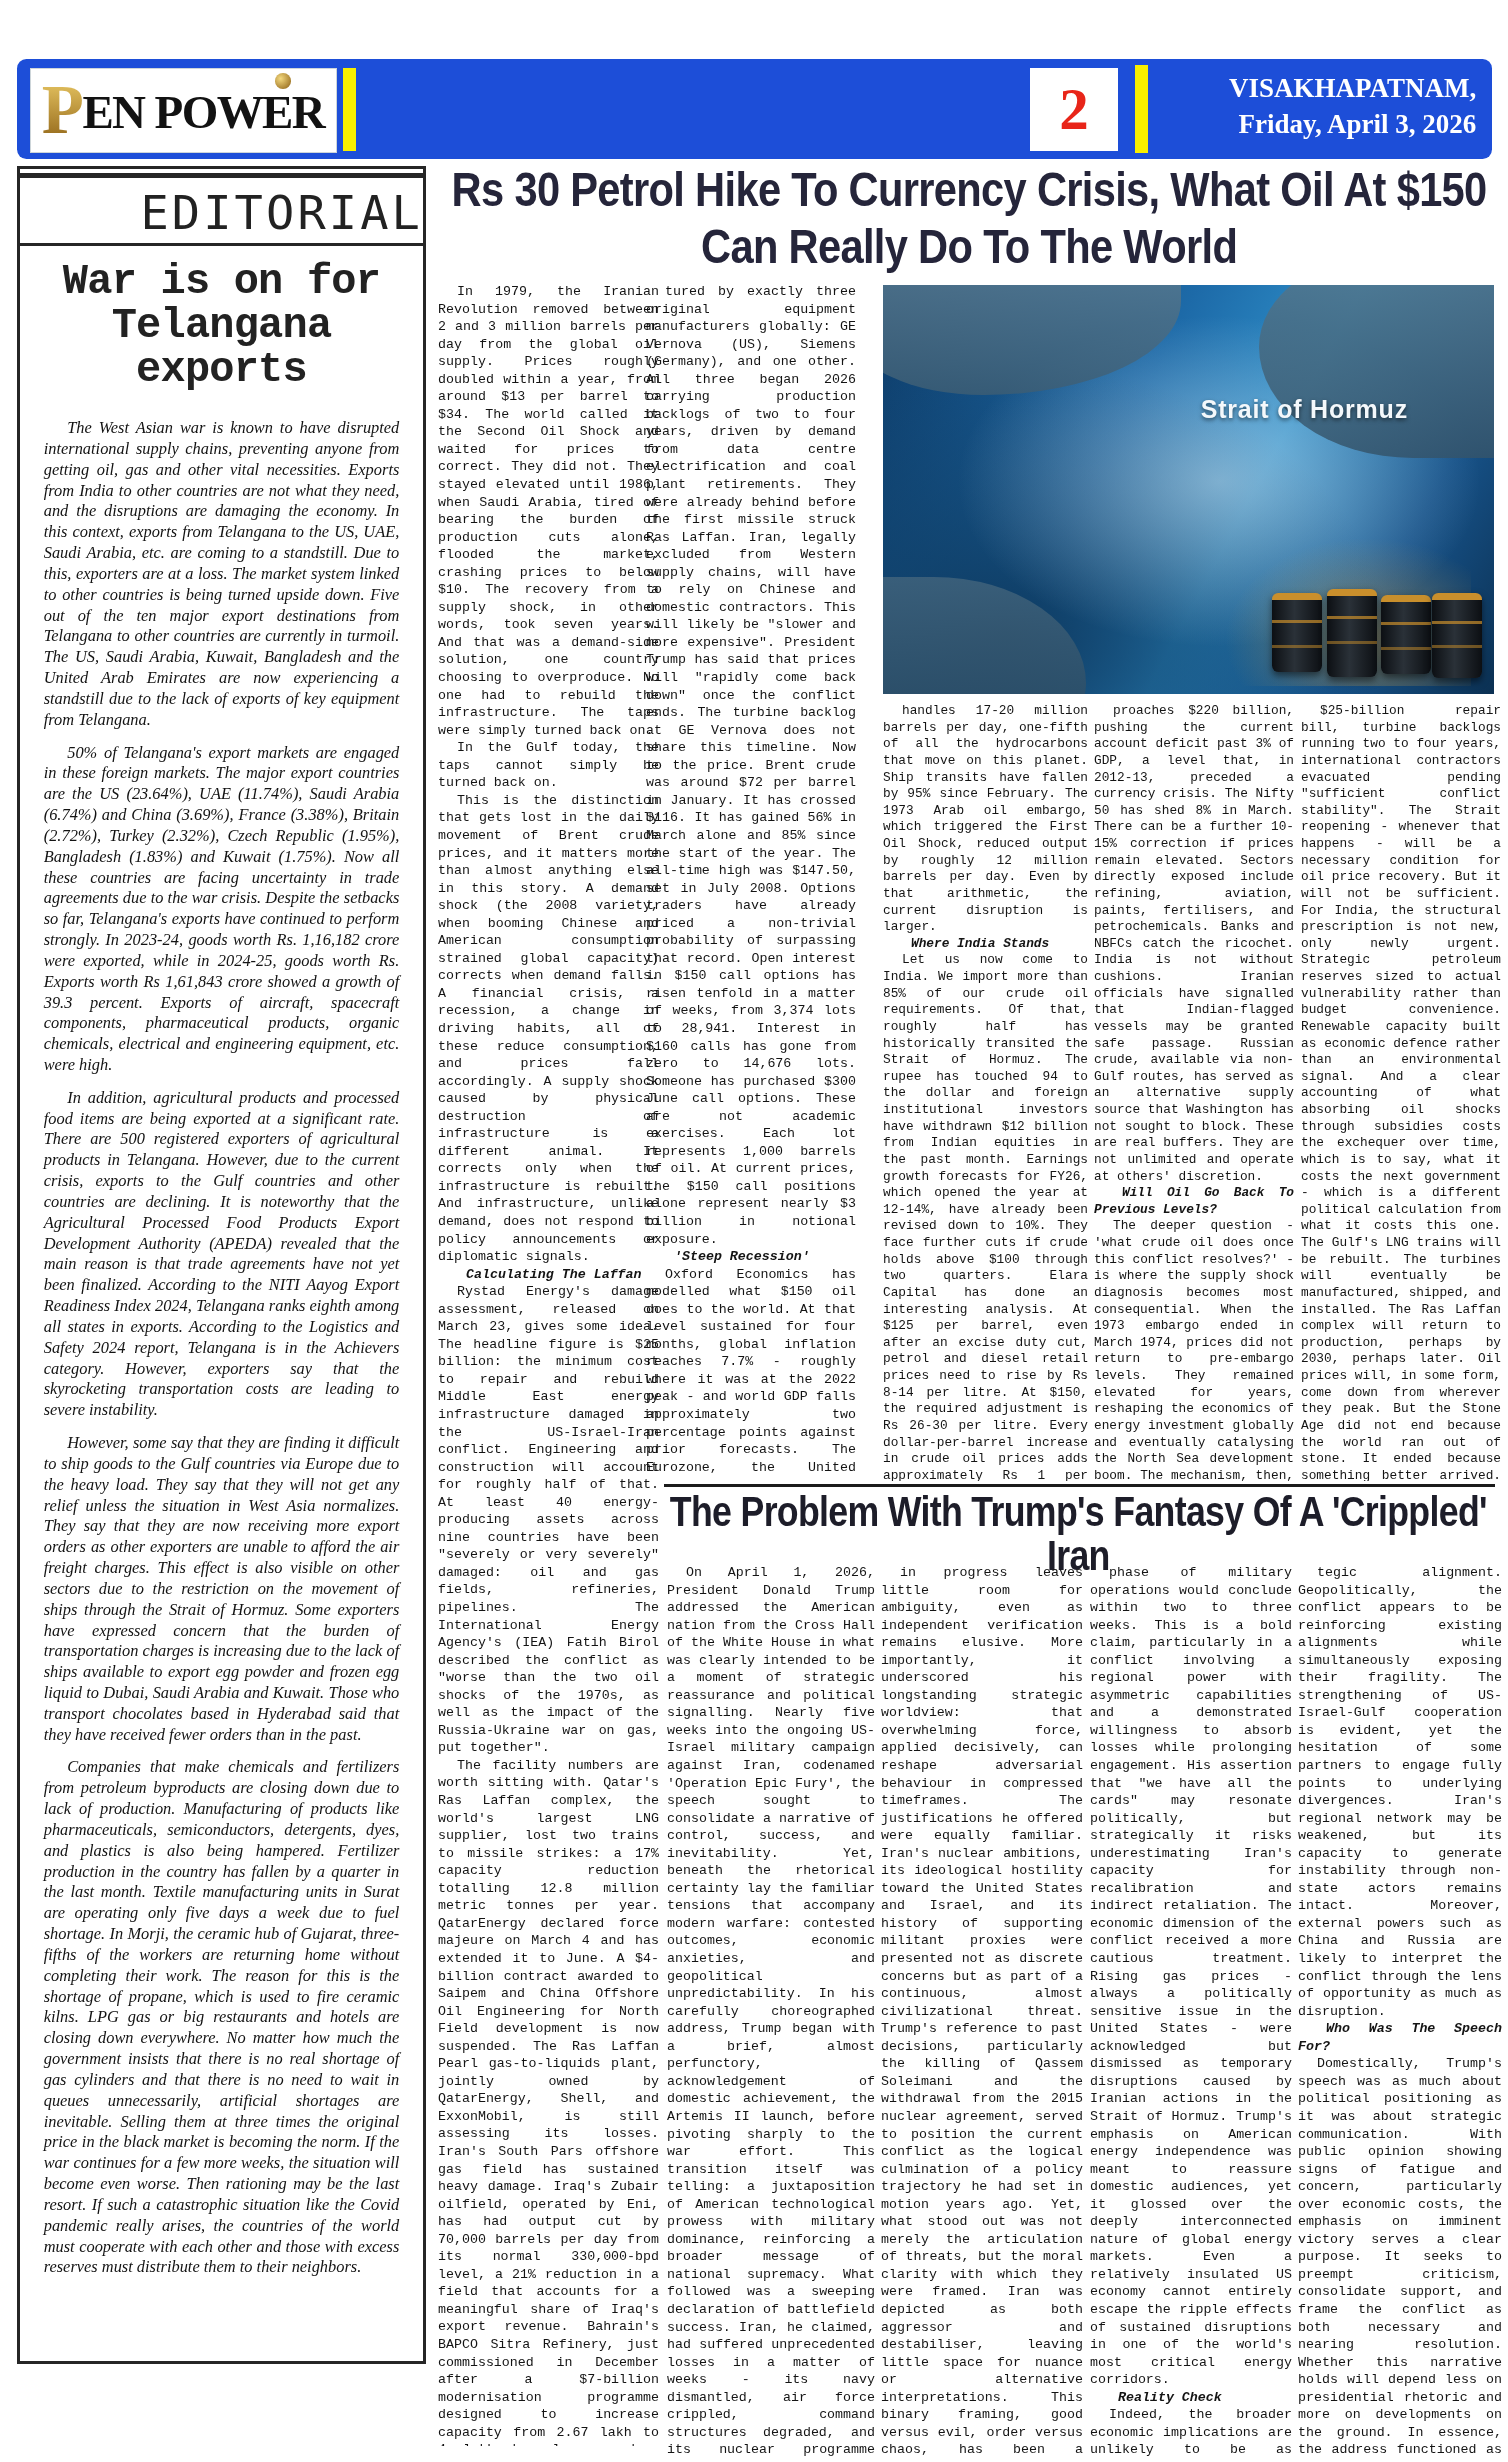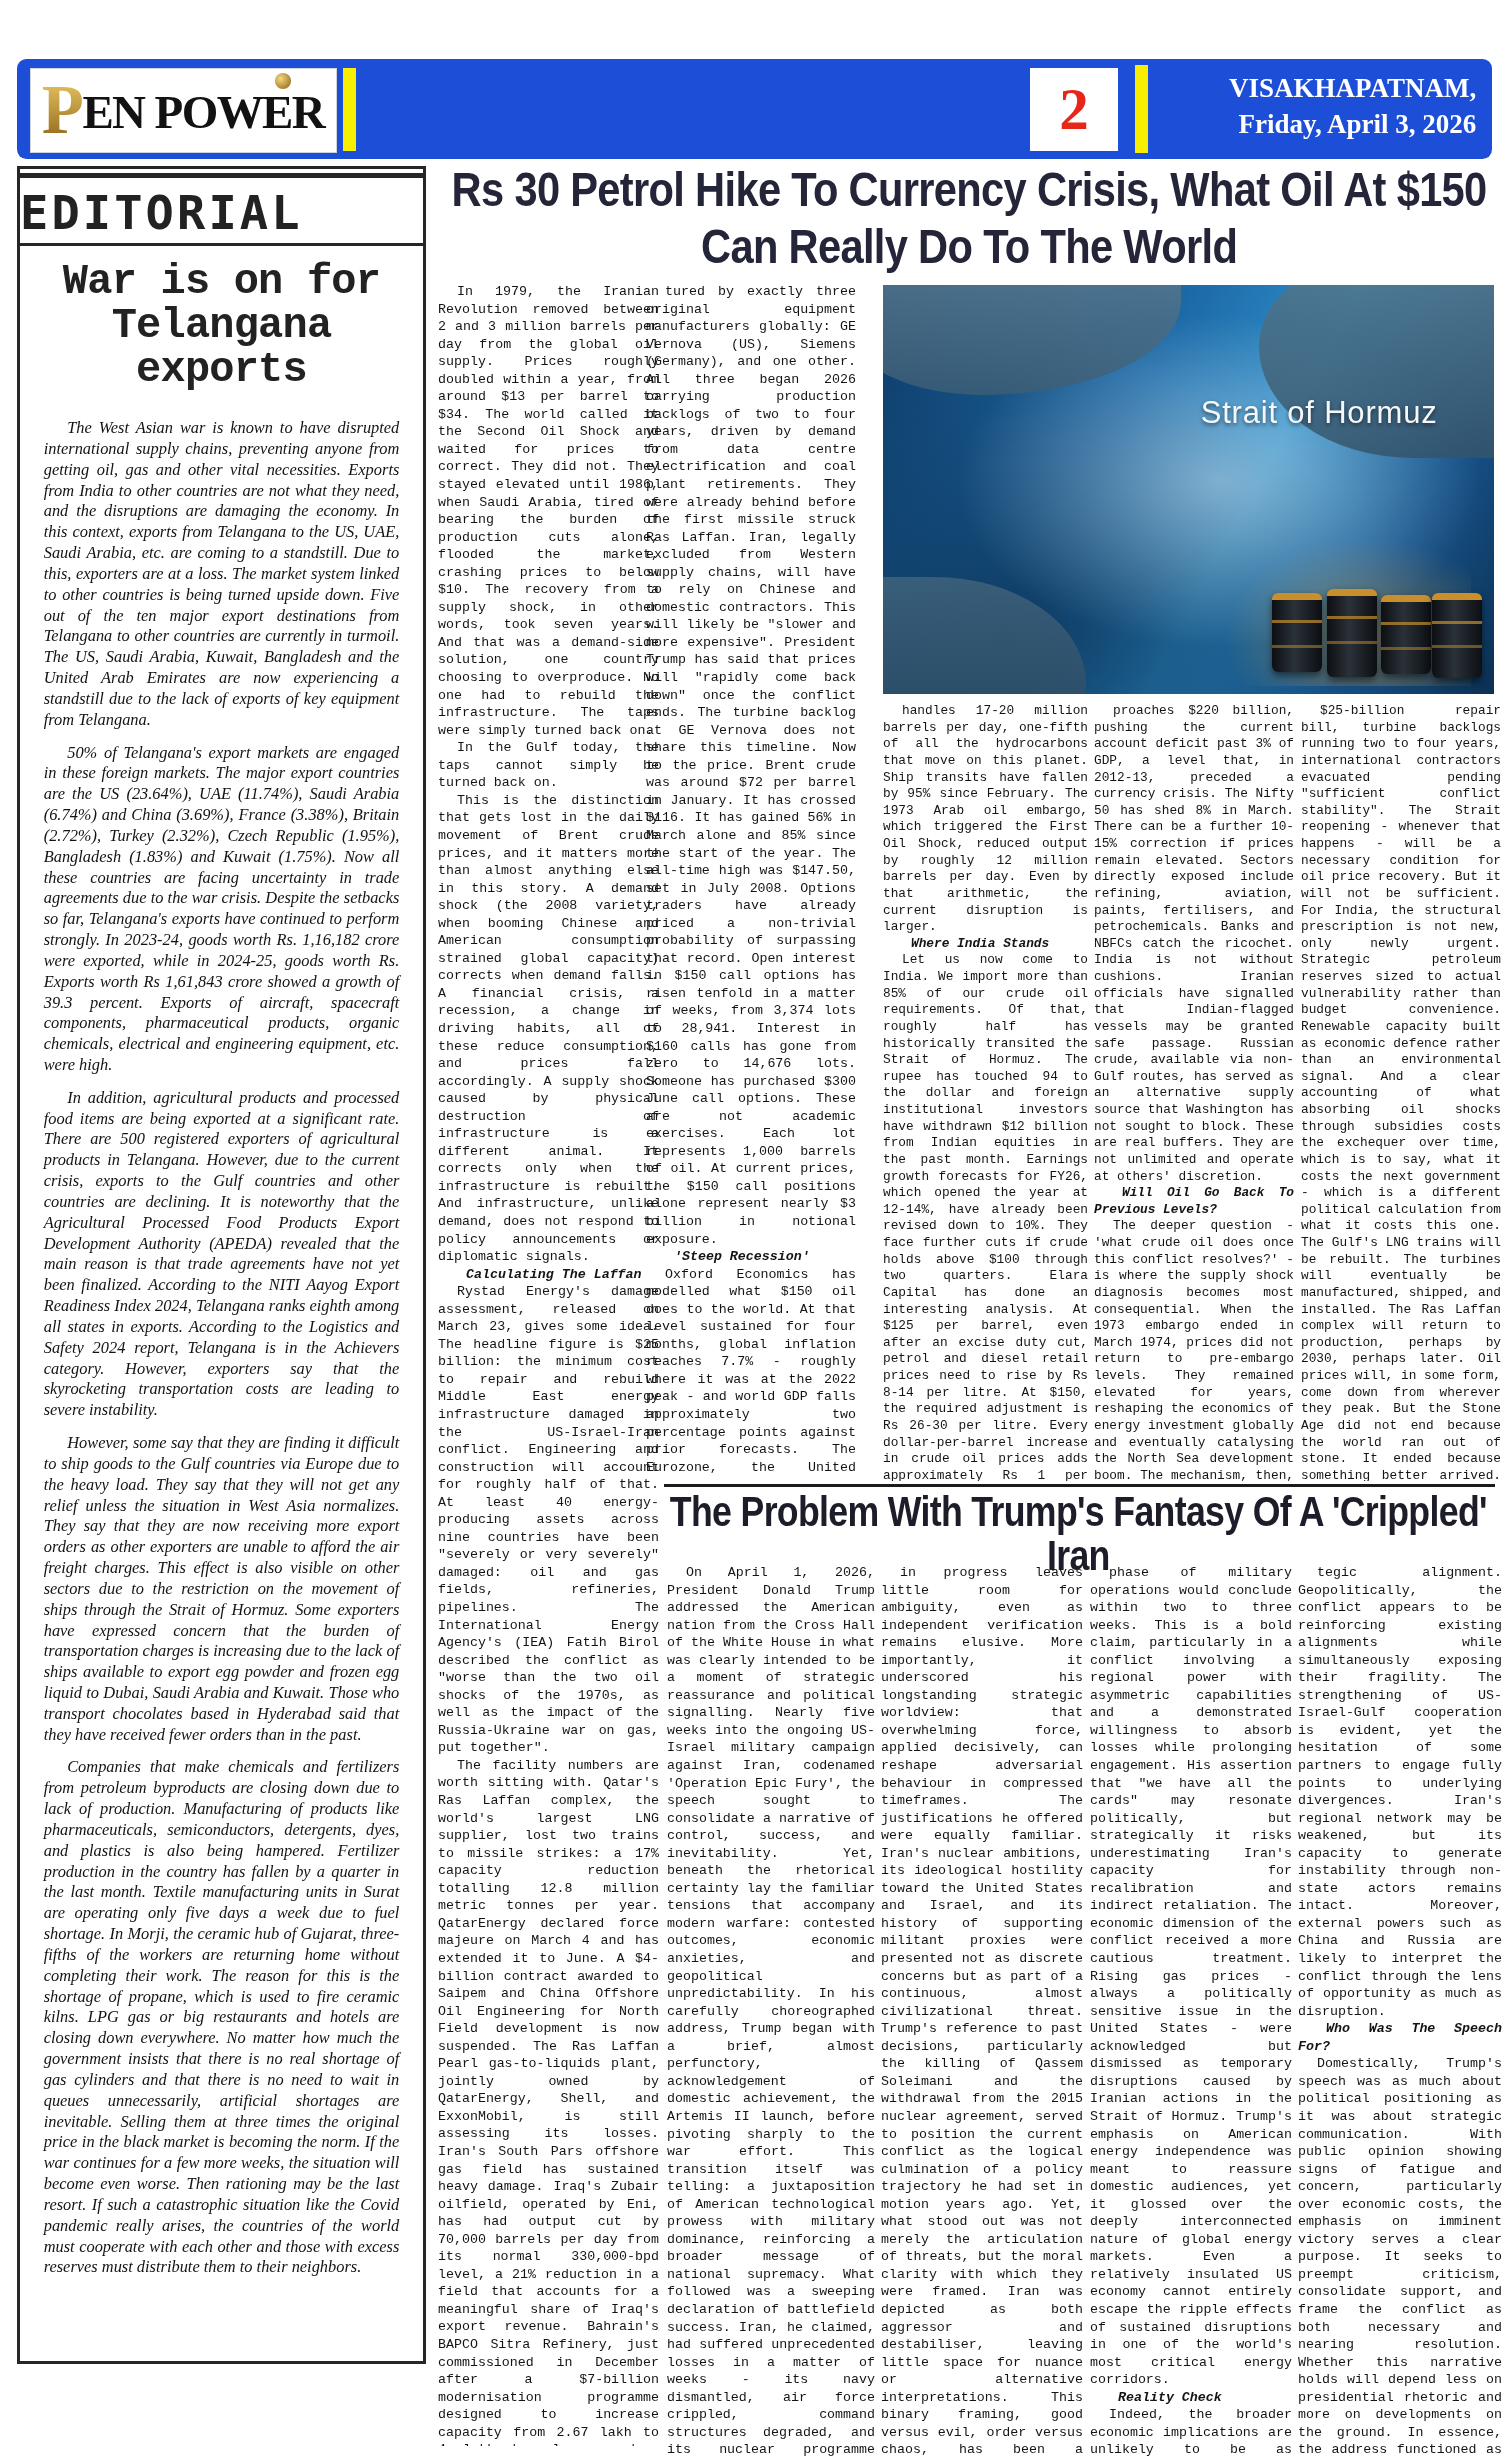--- a/index.html
+++ b/index.html
@@ -24,22 +24,22 @@
   .page-box{position:absolute;left:1013px;top:8.6px;width:88px;height:83px;background:#fff;
         display:flex;align-items:center;justify-content:center;}
   .page-num{font-family:"Liberation Serif",serif;font-weight:bold;font-size:59px;color:#e82519;}
   .dateline{position:absolute;right:15.7px;top:11px;text-align:right;color:#ffffff;
         font-family:"Liberation Serif",serif;font-weight:bold;font-size:27px;line-height:1.35;}
 
   
   .ed-frame{position:absolute;left:17px;top:166px;width:409px;height:2198px;
         border:3.1px solid #262626;background:#fff;box-sizing:border-box;overflow:hidden;}
   .ed-strip{height:5.5px;background:#262626;margin:3.9px 0 0 0;}
-  .ed-label{font-family:"DejaVu Sans Mono",monospace;font-weight:bold;font-size:47px;
-        letter-spacing:3.1px;text-align:left;color:#222;padding:6.3px 0 3.1px;
+  .ed-label{font-family:"DejaVu Sans Mono",monospace;font-weight:normal;font-size:47px;
+        letter-spacing:3.1px;text-align:right;color:#222;padding:6.3px 0 3.1px;
         border-bottom:3.9px solid #262626;}
   .ed-title{font-family:Liberation Mono, monospace;font-weight:bold;font-size:42px;
         line-height:1.05;text-align:center;color:#222;padding:14px 3.1px 4.7px;letter-spacing:-0.8px;}
   .ed-body{padding:9.4px 11.7px 0;font-size:16.4px;line-height:1.27;text-align:justify;color:#131313;}
   .ed-body p{margin:12px;text-indent:23.5px;font-style:italic;}
 
   
   .main-head{position:absolute;left:437px;top:161px;width:1252px;
         transform:scaleX(0.85);transform-origin:top left;text-align:center;
         font-family:"Liberation Sans",sans-serif;font-weight:800;font-size:49px;
@@ -66,21 +66,21 @@
           radial-gradient(ellipse at 20% 85%, #0e3a60 0%, rgba(14,58,96,0) 55%),
           linear-gradient(118deg,#0d3a66 0%,#1d6aa8 38%,#2e8ec8 58%,#17538a 80%,#0b3052 100%);}
   .land{position:absolute;background:#49708a;opacity:0.85;}
   .land.a{left:-31px;top:-47px;width:329px;height:157px;border-radius:0 0 60% 40%;
         background:linear-gradient(#5d8097,#3c5d74);}
   .land.b{right:-47px;top:-31px;width:282px;height:204px;border-radius:50% 0 0 60%;
         background:linear-gradient(#567a90,#34546b);}
   .land.c{left:-55px;bottom:-63px;width:258px;height:180px;border-radius:0 65% 45% 0;
         background:linear-gradient(#40637c,#27465d);}
   .strait-label{position:absolute;left:52%;top:27%;color:#f4f8fb;
-        font-family:"Liberation Sans",sans-serif;font-weight:normal;font-size:31px;
+        font-family:"Liberation Sans",sans-serif;font-weight:bold;font-size:25px;
         text-shadow:0 1.6px 4.7px rgba(0,0,0,0.55);letter-spacing:0.8px;white-space:nowrap;}
   .glow{position:absolute;right:23.5px;bottom:7.8px;width:258px;height:157px;
         background:radial-gradient(ellipse at 60% 70%, rgba(255,176,48,0.40), rgba(255,176,48,0) 65%);}
   .barrel{position:absolute;width:50px;height:72px;border-radius:6.3px;
         background:linear-gradient(90deg,#0c0f13 0%,#2a3138 45%,#0c0f13 100%);
         border-top:7.8px solid #c98f2c;box-shadow:0 3.1px 7.8px rgba(0,0,0,0.5);}
   .barrel:before{content:"";position:absolute;left:0;top:20.4px;width:100%;height:3.1px;background:#c98f2c;opacity:0.7;}
   .barrel:after{content:"";position:absolute;left:0;top:45px;width:100%;height:3.1px;background:#c98f2c;opacity:0.5;}
   .b1{right:172px;bottom:22px;}
   .b2{right:117px;bottom:17px;height:81px;}

